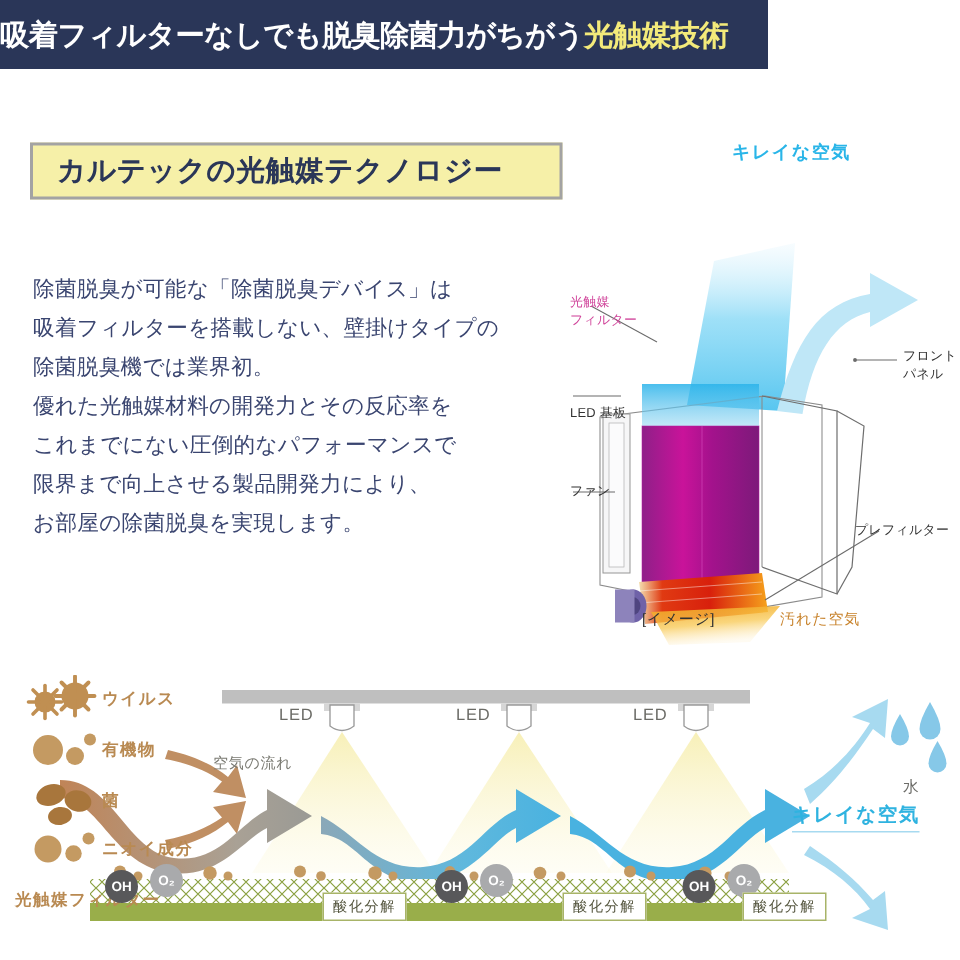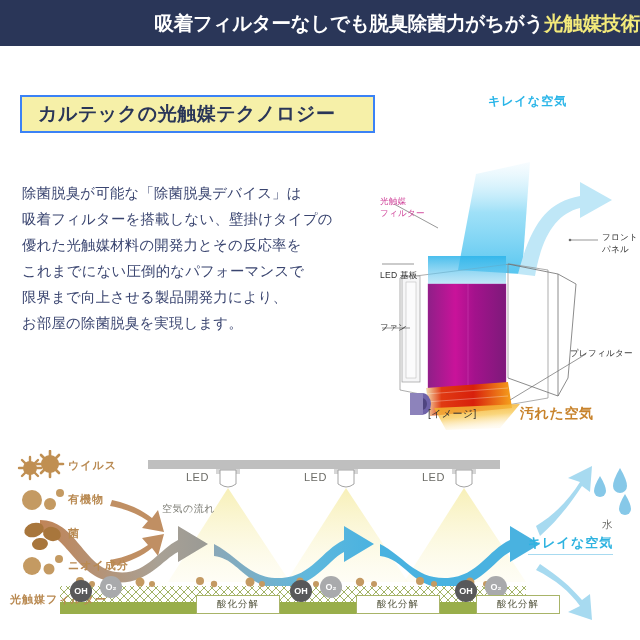--- a/index.html
+++ b/index.html
@@ -5,34 +5,34 @@
   * { margin:0; padding:0; box-sizing:border-box; }
   body {
     width:640px; height:640px; overflow:hidden;
     background:#ffffff;
     font-family:"Liberation Sans", sans-serif;
     position:relative;
   }
 
   
   #header-bar {
-    position:absolute; left:0; top:0; width:640px; height:46px;
+    position:absolute; left:0; top:0; width:512px; height:46px;
     background:#2a3658;
-    display:flex; align-items:center; justify-content:flex-end;
+    display:flex; align-items:center; justify-content:flex-start;
   }
   #header-title {
     font-size:19.5px; font-weight:700; letter-spacing:-0.3px;
     color:#ffffff; white-space:nowrap;
   }
   #header-title .hl { color:#f3ea7a; }
 
   
   #section-banner {
     position:absolute; left:20px; top:95px; width:355px; height:38px;
-    background:#f6f0a8; border:2px solid #3b82f6;
+    background:#f6f0a8; border:2px solid #a3a3a3;
     display:flex; align-items:center; padding-left:16px;
   }
   #section-banner-label {
     font-size:19px; font-weight:700; color:#2a3658; letter-spacing:0.5px;
   }
 
   
   #body-copy {
     position:absolute; left:22px; top:180px; width:360px;
     font-size:14.4px; line-height:26px; color:#3a4570;
@@ -45,37 +45,37 @@
     position:absolute; left:380px; top:78px; width:260px; height:352px;
   }
   #device-diagram svg { display:block; }
   .dlabel {
     position:absolute; font-size:8.6px; line-height:11px;
     letter-spacing:0.2px; white-space:nowrap;
   }
   .dlabel.dark  { color:#333333; }
   .dlabel.pink  { color:#d0449a; }
   .dlabel.cyan  { color:#29b5e8; font-size:12px; font-weight:700; letter-spacing:1px;}
-  .dlabel.amber { color:#c8832c; font-size:14px; font-weight:700; letter-spacing:0.6px;}
+  .dlabel.amber { color:#c8832c; font-size:10px; font-weight:400; letter-spacing:0.6px;}
   .dlabel.img   { color:#333333; font-size:10px; letter-spacing:0.4px;}
 
   
   #process-diagram {
     position:absolute; left:0px; top:440px; width:618px; height:200px;
   }
   #process-diagram svg { display:block; }
   .plabel { position:absolute; white-space:nowrap; }
   .plabel.tan   { color:#b98a52; font-size:11px; font-weight:700; letter-spacing:1px; }
-  .plabel.gray  { color:#7a7a72; font-size:10px; letter-spacing:0.5px;margin-left:20px; }
+  .plabel.gray  { color:#7a7a72; font-size:10px; letter-spacing:0.5px; }
   .plabel.led   { color:#6b6b66; font-size:11px; letter-spacing:0.5px; }
   .plabel.cyanb { color:#2fb3e0; font-size:13px; font-weight:700; letter-spacing:1px; }
   .oxbox {
     position:absolute; background:#ffffff; border:1px solid #a8b468;
     font-size:9.5px; color:#55563f; letter-spacing:1px;
-    padding:2px 20px; white-space:nowrap;
+    padding:2px 6px; white-space:nowrap;margin-left:19px;
   }
   .bubble {
     position:absolute; border-radius:50%;
     display:flex; align-items:center; justify-content:center;
     color:#ffffff; font-weight:700; font-family:"Liberation Sans", sans-serif;
   }
   .bubble.oh { background:#58585a; width:22px; height:22px; font-size:9px; }
   .bubble.o2 { background:#a9aaac; width:22px; height:22px; font-size:9px; }
   .co2circle {
     position:absolute; width:52px; height:52px; border-radius:50%;
@@ -94,20 +94,21 @@
   </div>
 </div>
 
 <div id="section-banner">
   <span id="section-banner-label">カルテックの光触媒テクノロジー</span>
 </div>
 
 <div id="body-copy">
   <div>除菌脱臭が可能な「除菌脱臭デバイス」は</div>
   <div>吸着フィルターを搭載しない、壁掛けタイプの</div>
+  <div>除菌脱臭機では業界初。</div>
   <div>優れた光触媒材料の開発力とその反応率を</div>
   <div>これまでにない圧倒的なパフォーマンスで</div>
   <div>限界まで向上させる製品開発力により、</div>
   <div>お部屋の除菌脱臭を実現します。</div>
 </div>
 
 <div id="device-diagram">
   <svg width="260" height="352" viewBox="0 0 260 352">
     <defs>
       <linearGradient id="cleanAir" x1="0" y1="1" x2="0" y2="0">

